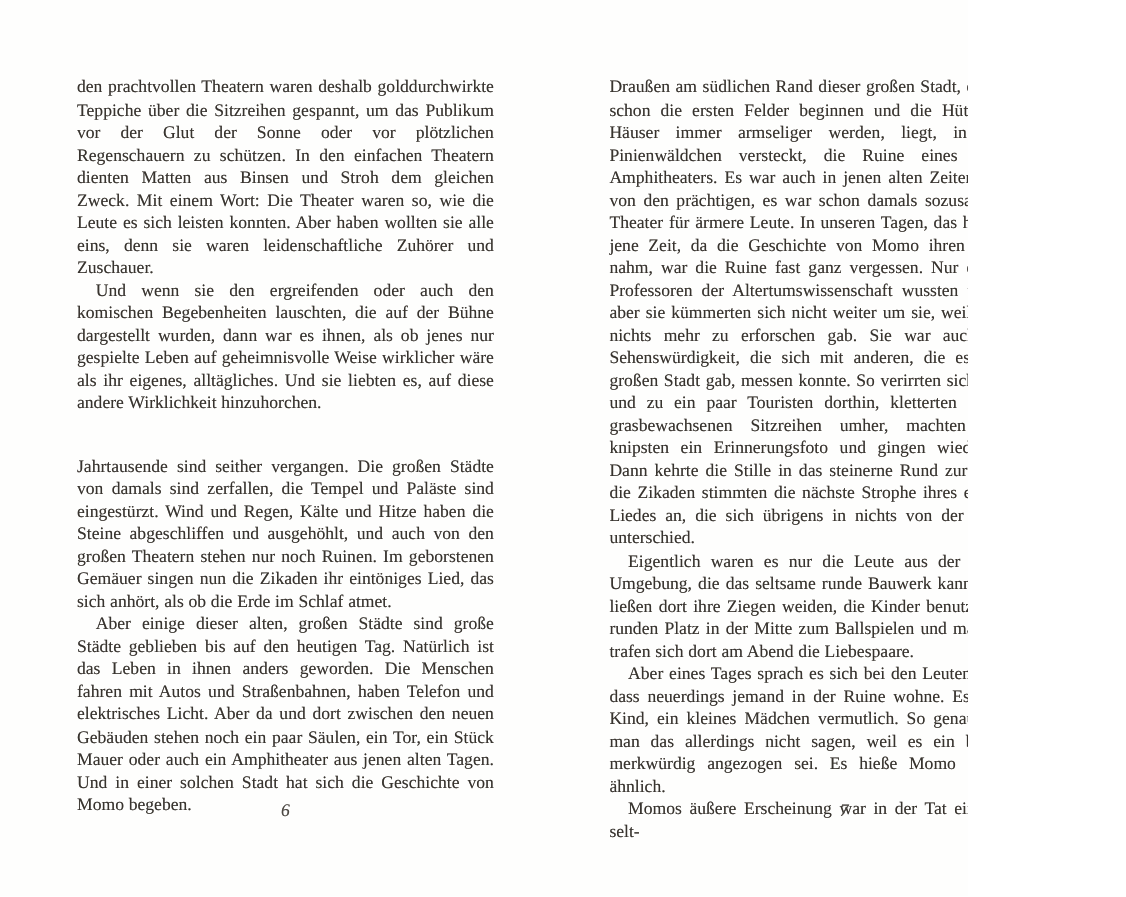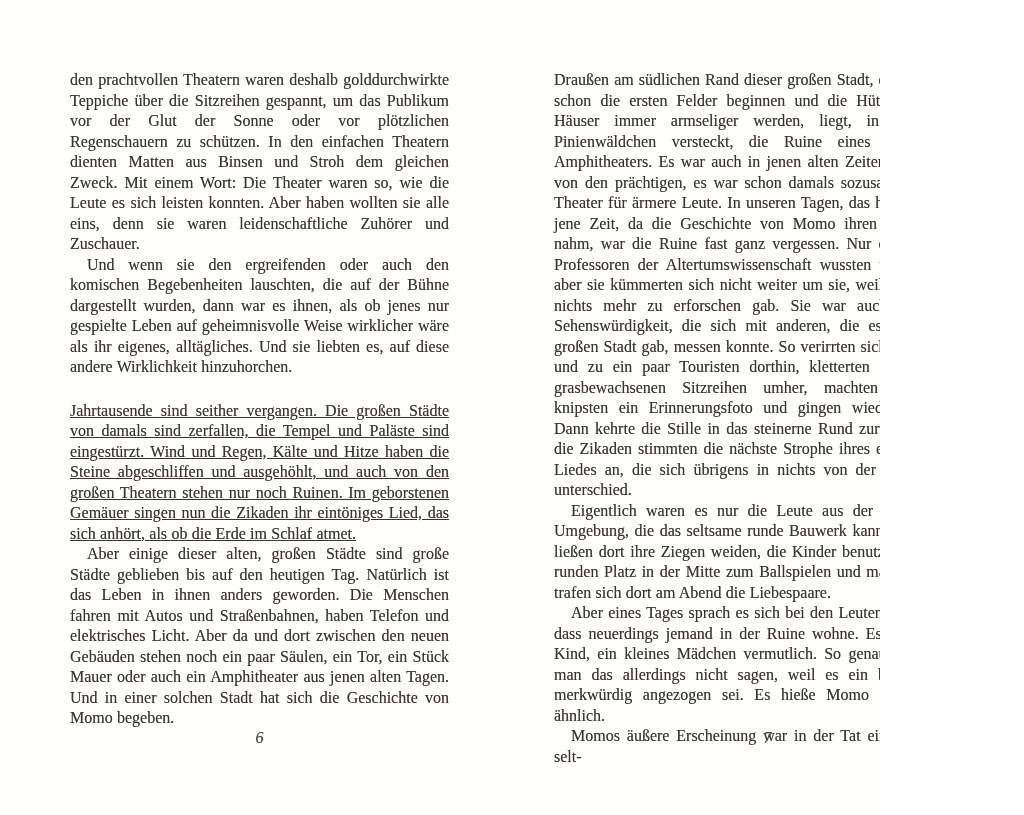--- a/index.html
+++ b/index.html
@@ -28,21 +28,21 @@
     word-spacing: 0.02em;
     text-shadow: 0 0 0.4px rgba(70, 64, 58, 0.55);
   }
   .text-col.left-col  { left: 70px;  }
   .text-col.right-col { left: 554px; }
   .para {
     margin: 0;
     padding: 0;
   }
   .para.indent { text-indent: 17px; }
-  .para.gap    { margin-top: 23px; text-decoration: underline; }
+  .para.gap    { margin-top: 37px; }
   .page-number {
     position: absolute;
     top: 729px;
     width: 379px;
     text-align: center;
     font-size: 16px;
     font-style: italic;
     color: #4c4843;
     text-shadow: 0 0 0.4px rgba(70, 64, 58, 0.45);
   }

